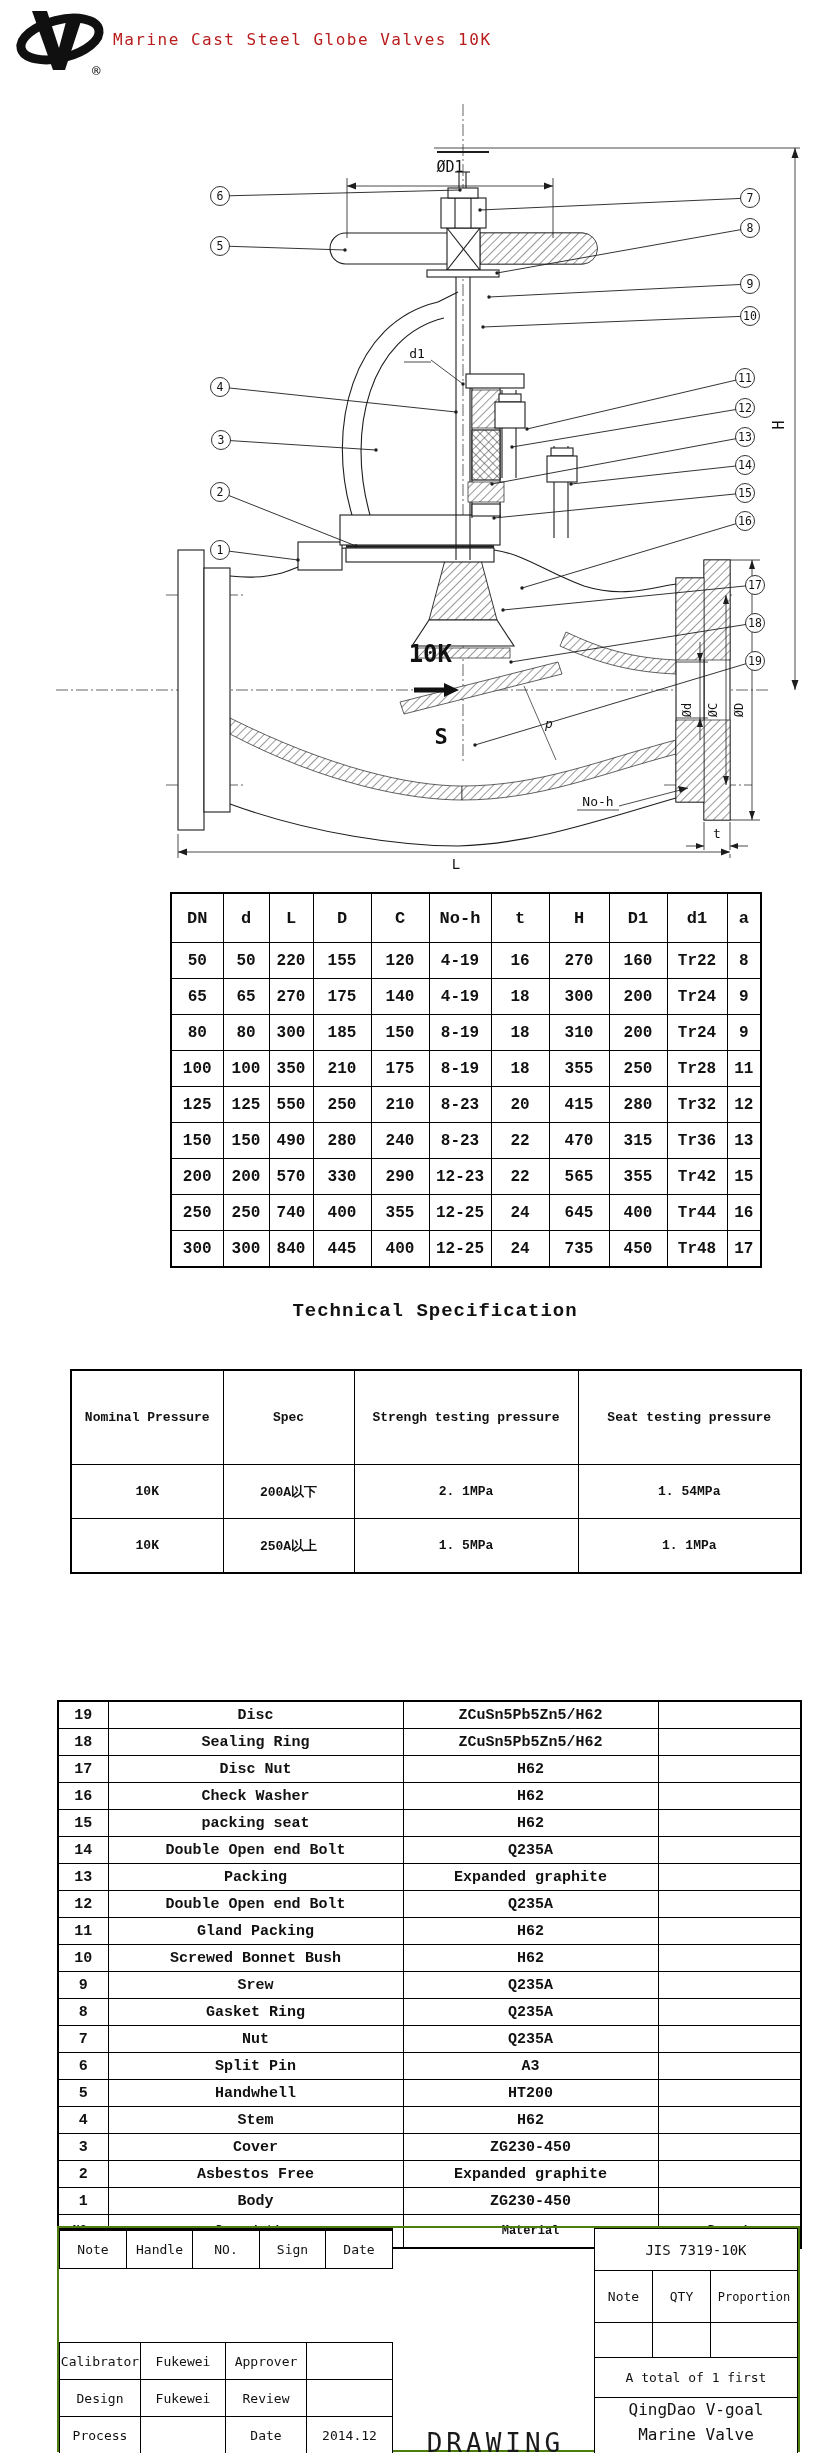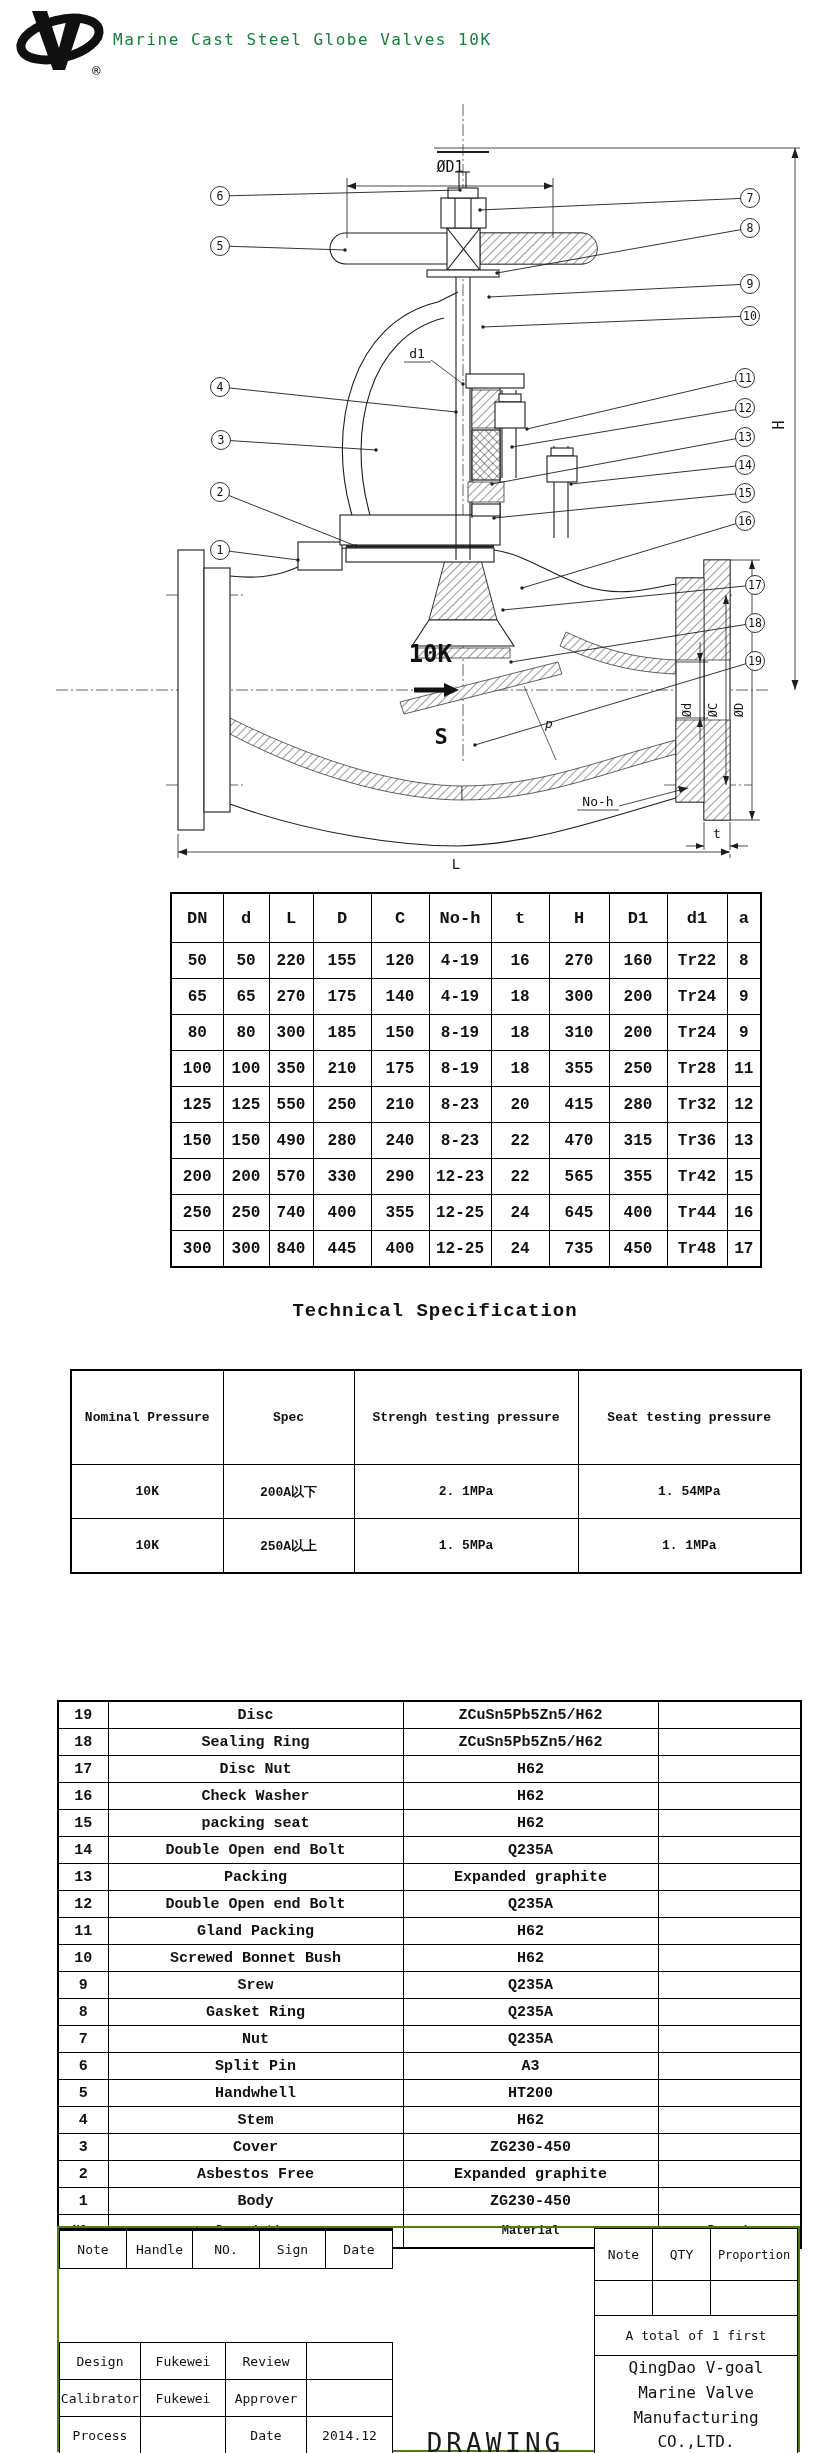--- a/index.html
+++ b/index.html
@@ -1,21 +1,21 @@
 <!DOCTYPE html>
 <html><head>
 <meta charset="utf-8">
 <style>
   html,body{margin:0;padding:0;background:#9a9a9a;}
   #page{position:relative;width:830px;height:2453px;background:#fff;margin:0 auto;
         font-family:"DejaVu Sans Mono",monospace;color:#111;overflow:hidden;}
   
   .hdr-logo{position:absolute;left:14px;top:6px;}
   .app-title{position:absolute;left:113px;top:30px;font-size:16px;letter-spacing:1.5px;
-             color:#15803d;font-family:"DejaVu Sans Mono",monospace;}
+             color:#b91c1c;font-family:"DejaVu Sans Mono",monospace;}
   
   .drawing{position:absolute;left:0;top:90px;}
   
   table.t{border-collapse:collapse;position:absolute;table-layout:fixed;background:#fff;border-radius:6px;}
   table.t td{border:1.4px solid #000;text-align:center;vertical-align:middle;padding:0;overflow:hidden;}
   .slab{font-family:"Liberation Mono",monospace;font-weight:bold;}
   
   #dimtbl{left:170px;top:892px;width:590px;font-size:16px;border:2px solid #000;}
   #dimtbl td{height:35px;}
   #dimtbl tr.hd td{height:48px;font-size:17px;}
@@ -681,49 +681,52 @@
       </table>
     <table id="tb-left-b">
       <colgroup>
           <col style="width:81px">
           <col style="width:85px">
           <col style="width:81px">
           <col style="width:86px">
         </colgroup>
       <tbody>
           <tr style="height:37px">
+        <td>Calibrator</td>
+        <td>Fukewei</td>
+        <td>Approver</td>
+        <td></td>
+      </tr>
+      <tr style="height:37px">
         <td>Design</td>
         <td>Fukewei</td>
         <td>Review</td>
-        <td></td>
-      </tr>
-      <tr style="height:37px">
-        <td>Calibrator</td>
-        <td>Fukewei</td>
-        <td>Approver</td>
         <td></td>
       </tr>
       <tr style="height:38px">
         <td>Process</td>
         <td></td>
         <td>Date</td>
         <td>2014.12</td>
       </tr>
     </tbody>
       </table>
     <div id="tb-center">
       <span class="dw">DRAWING</span>
     </div>
     <table id="tb-right">
       <colgroup>
           <col style="width:58px">
           <col style="width:58px">
           <col style="width:87px">
         </colgroup>
       <tbody>
+          <tr style="height:42px">
+        <td colspan="3" style="font-size:14px">JIS 7319-10K</td>
+      </tr>
       <tr style="height:52px">
         <td>Note</td>
         <td>QTY</td>
         <td style="font-size:12px">Proportion</td>
       </tr>
       <tr style="height:35px">
         <td></td>
             <td></td>
             <td></td>
       </tr>

